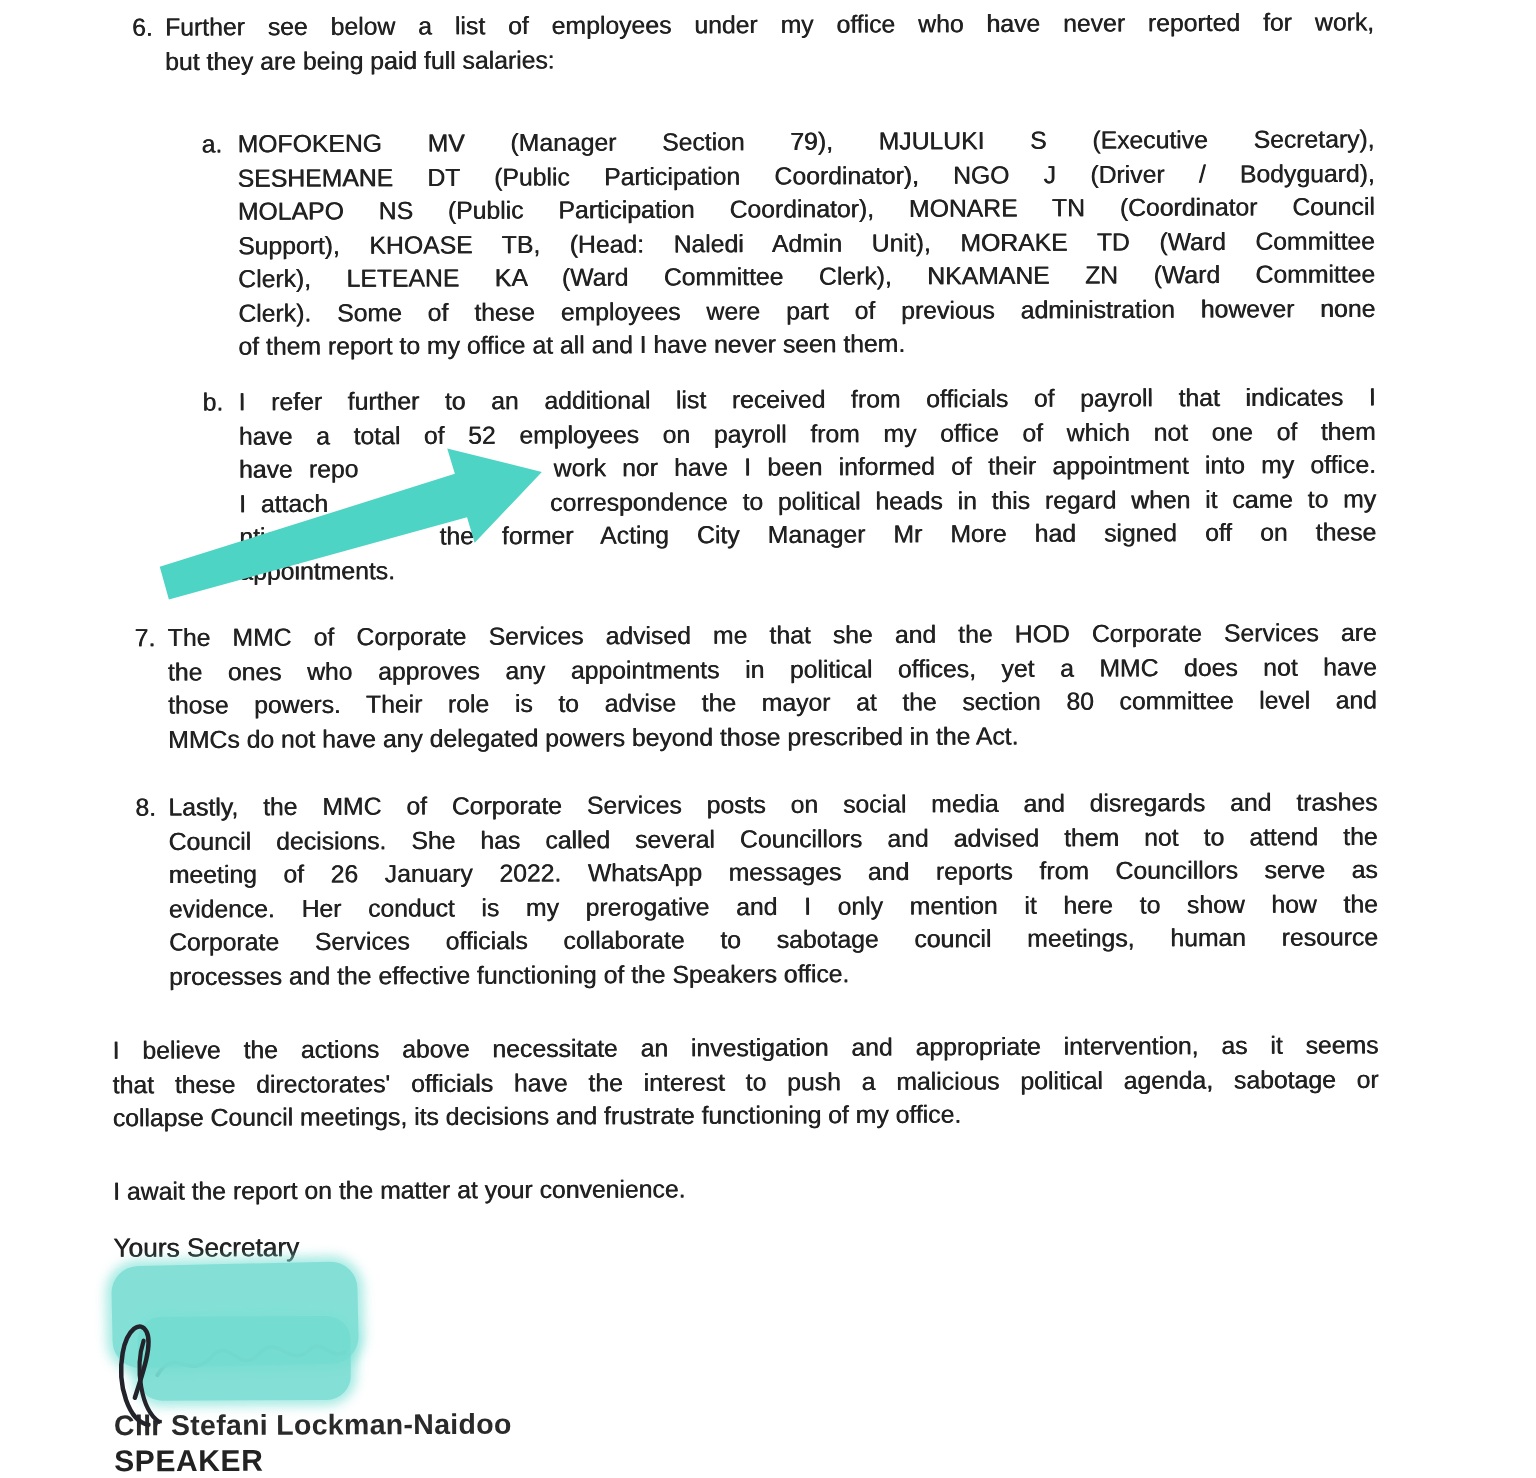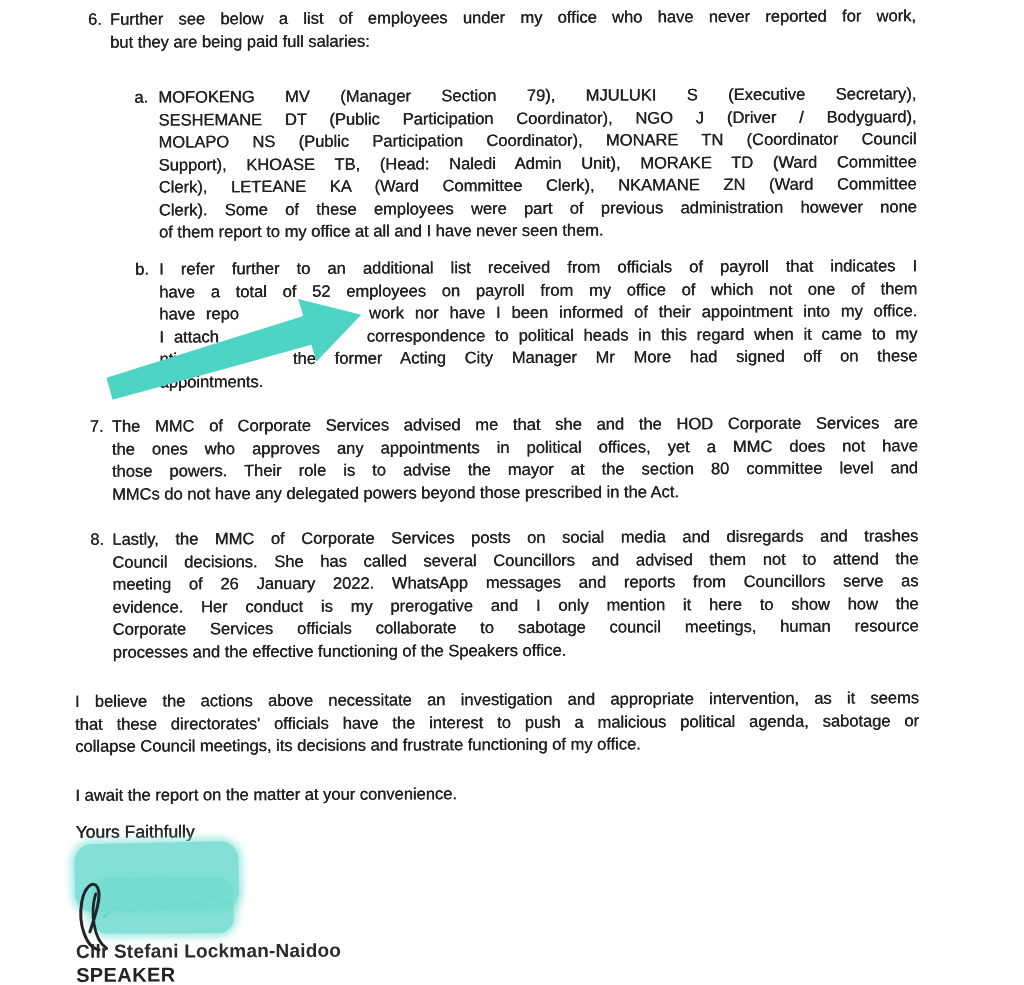--- a/index.html
+++ b/index.html
@@ -111,21 +111,21 @@
         <div class="ln last">collapse Council meetings, its decisions and frustrate functioning of my office.</div>
       </div>
     </section>
 
     <section class="block" style="left:74px;top:782px;width:844px;">
       <div class="lines">
         <div class="ln last">I await the report on the matter at your convenience.</div>
       </div>
     </section>
 
-    <div class="closing">Yours Faithfully</div>
+    <div class="closing">Yours Secretary</div>
 
     <svg class="sig-under" viewBox="0 0 145 55">
       <path d="M 8,30 C 20,10 30,35 45,17 C 57,5 63,31 77,15 C 89,3 97,27 110,13 C 117,6 125,21 133,15" fill="none" stroke="#4a5058" stroke-width="2.6" stroke-linecap="round"></path>
     </svg>
 
     <div class="blob blob1"></div>
     <div class="blob blob2"></div>
 
     <svg class="sig-over" viewBox="0 0 70 80">
       <path d="M 27,76 C 14,74 6,50 10,28 C 13,12 22,6 26,14 C 30,22 24,40 18,58" fill="none" stroke="#23232b" stroke-width="3" stroke-linecap="round"></path>

